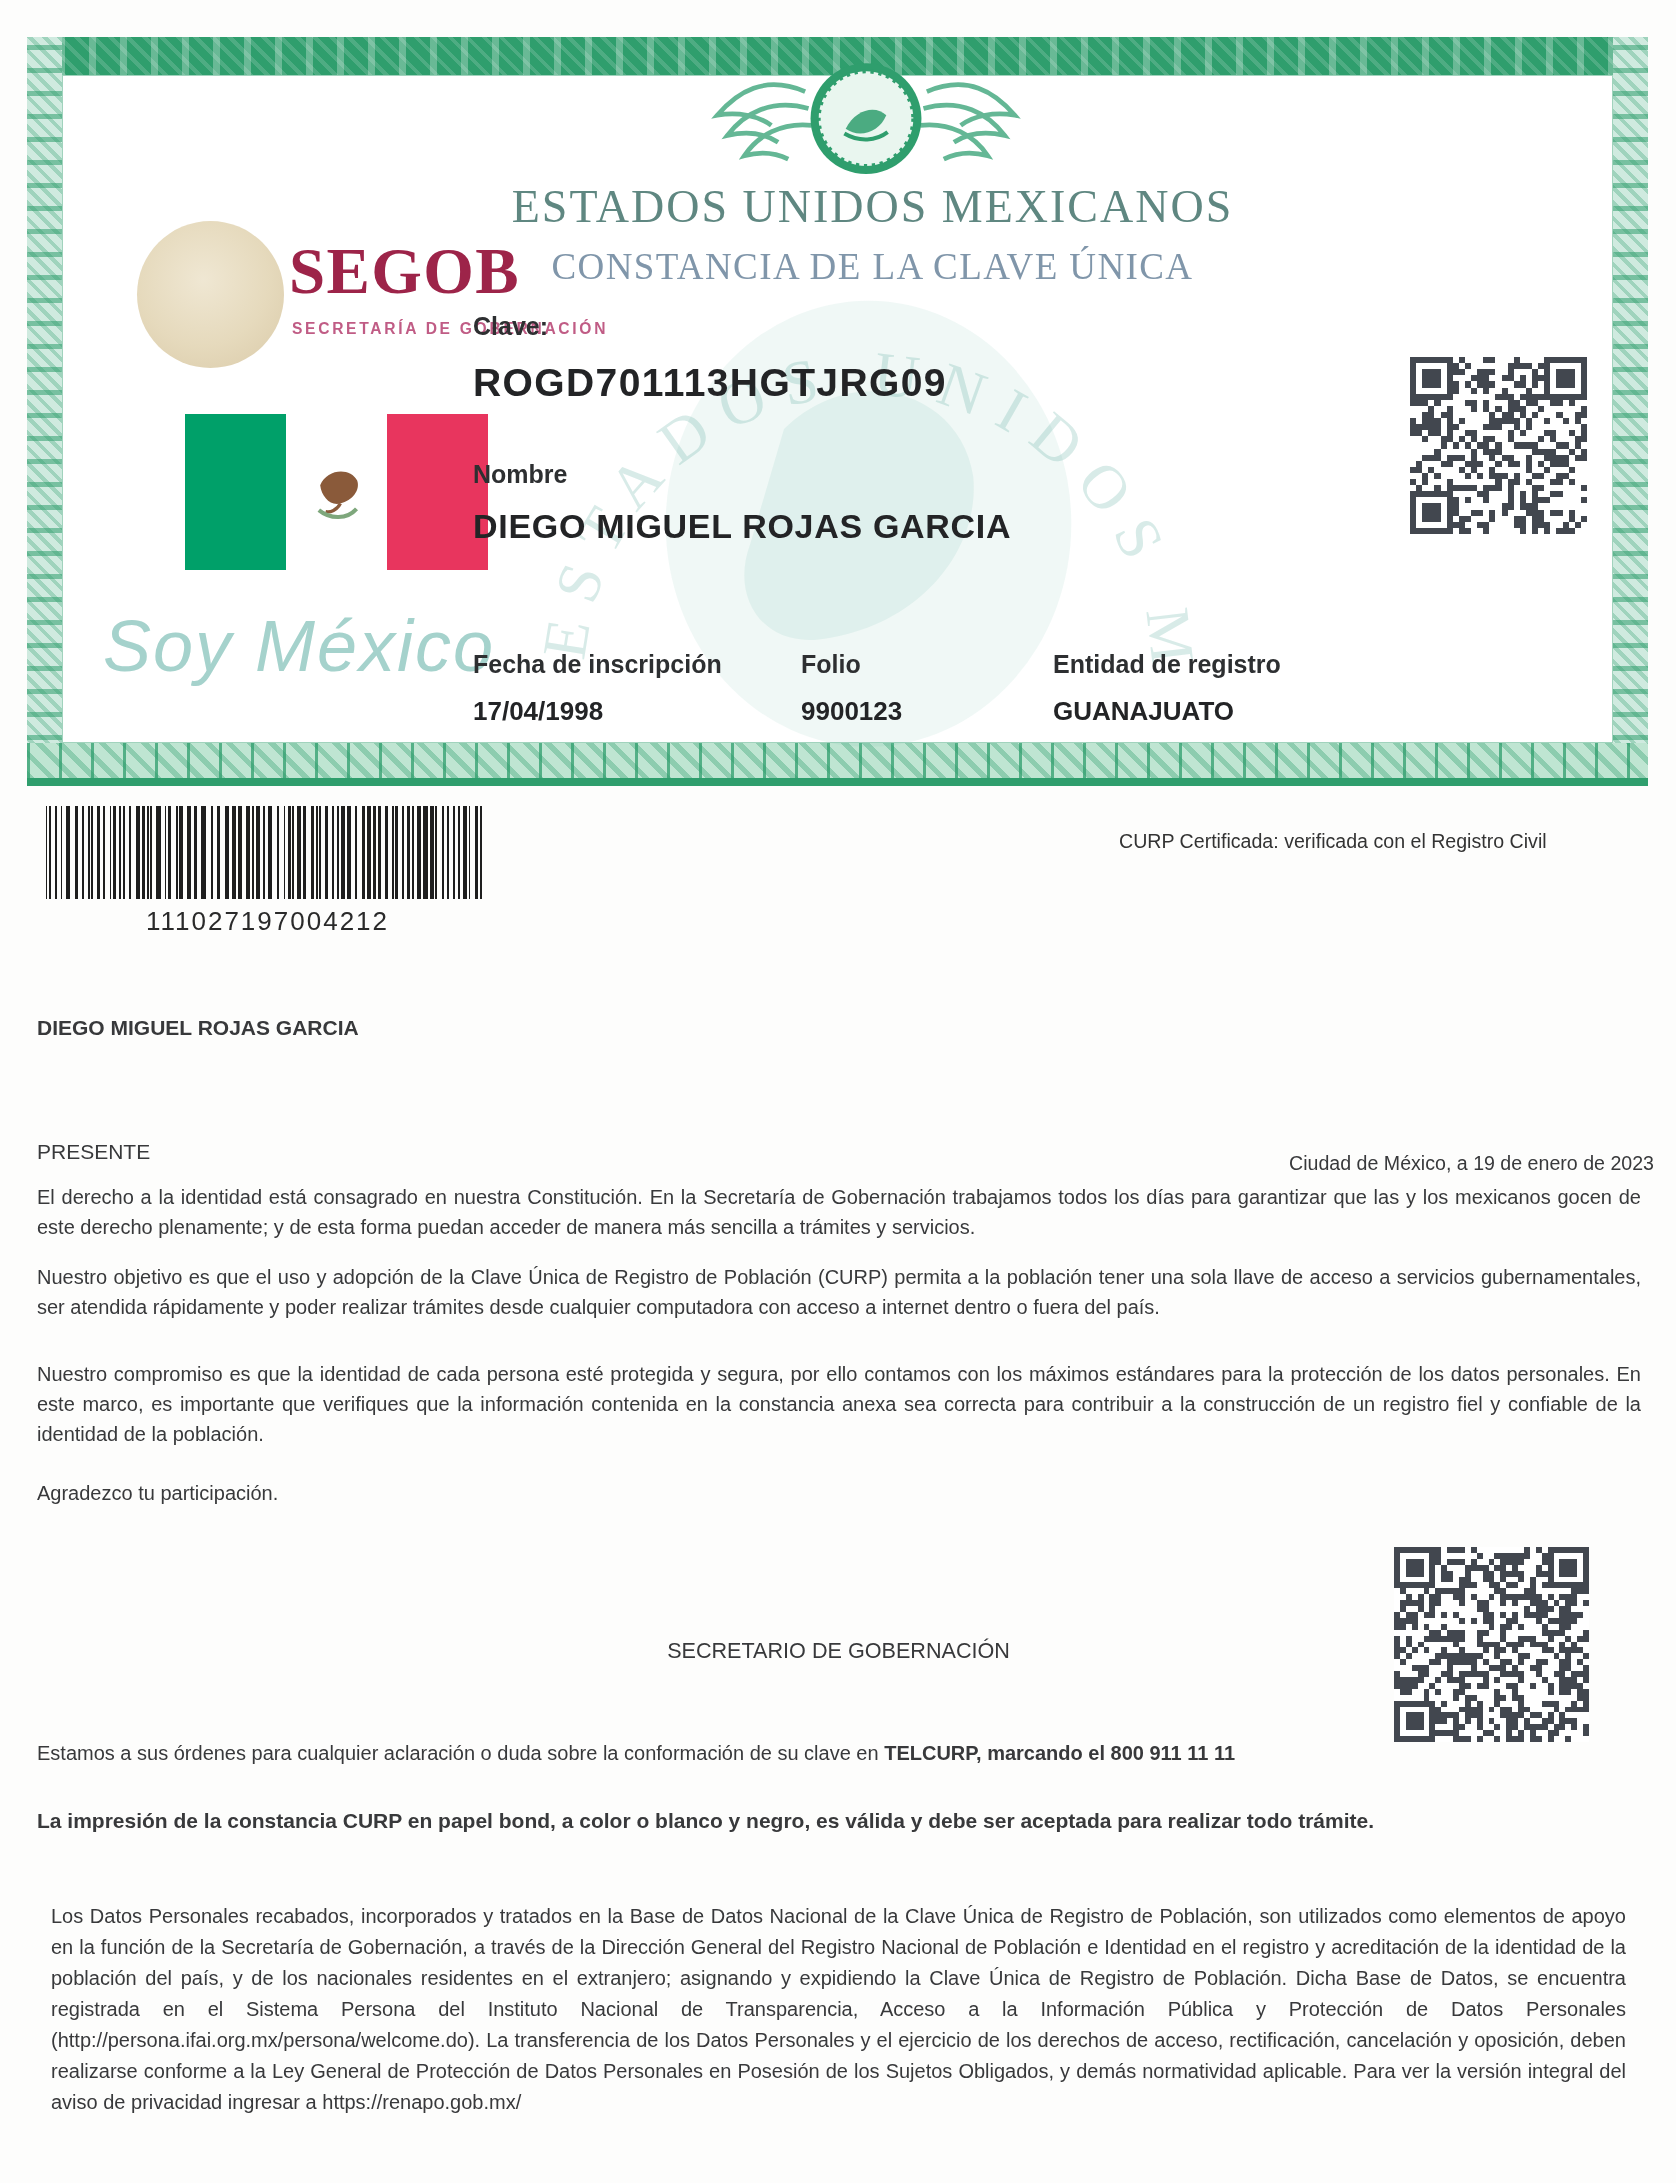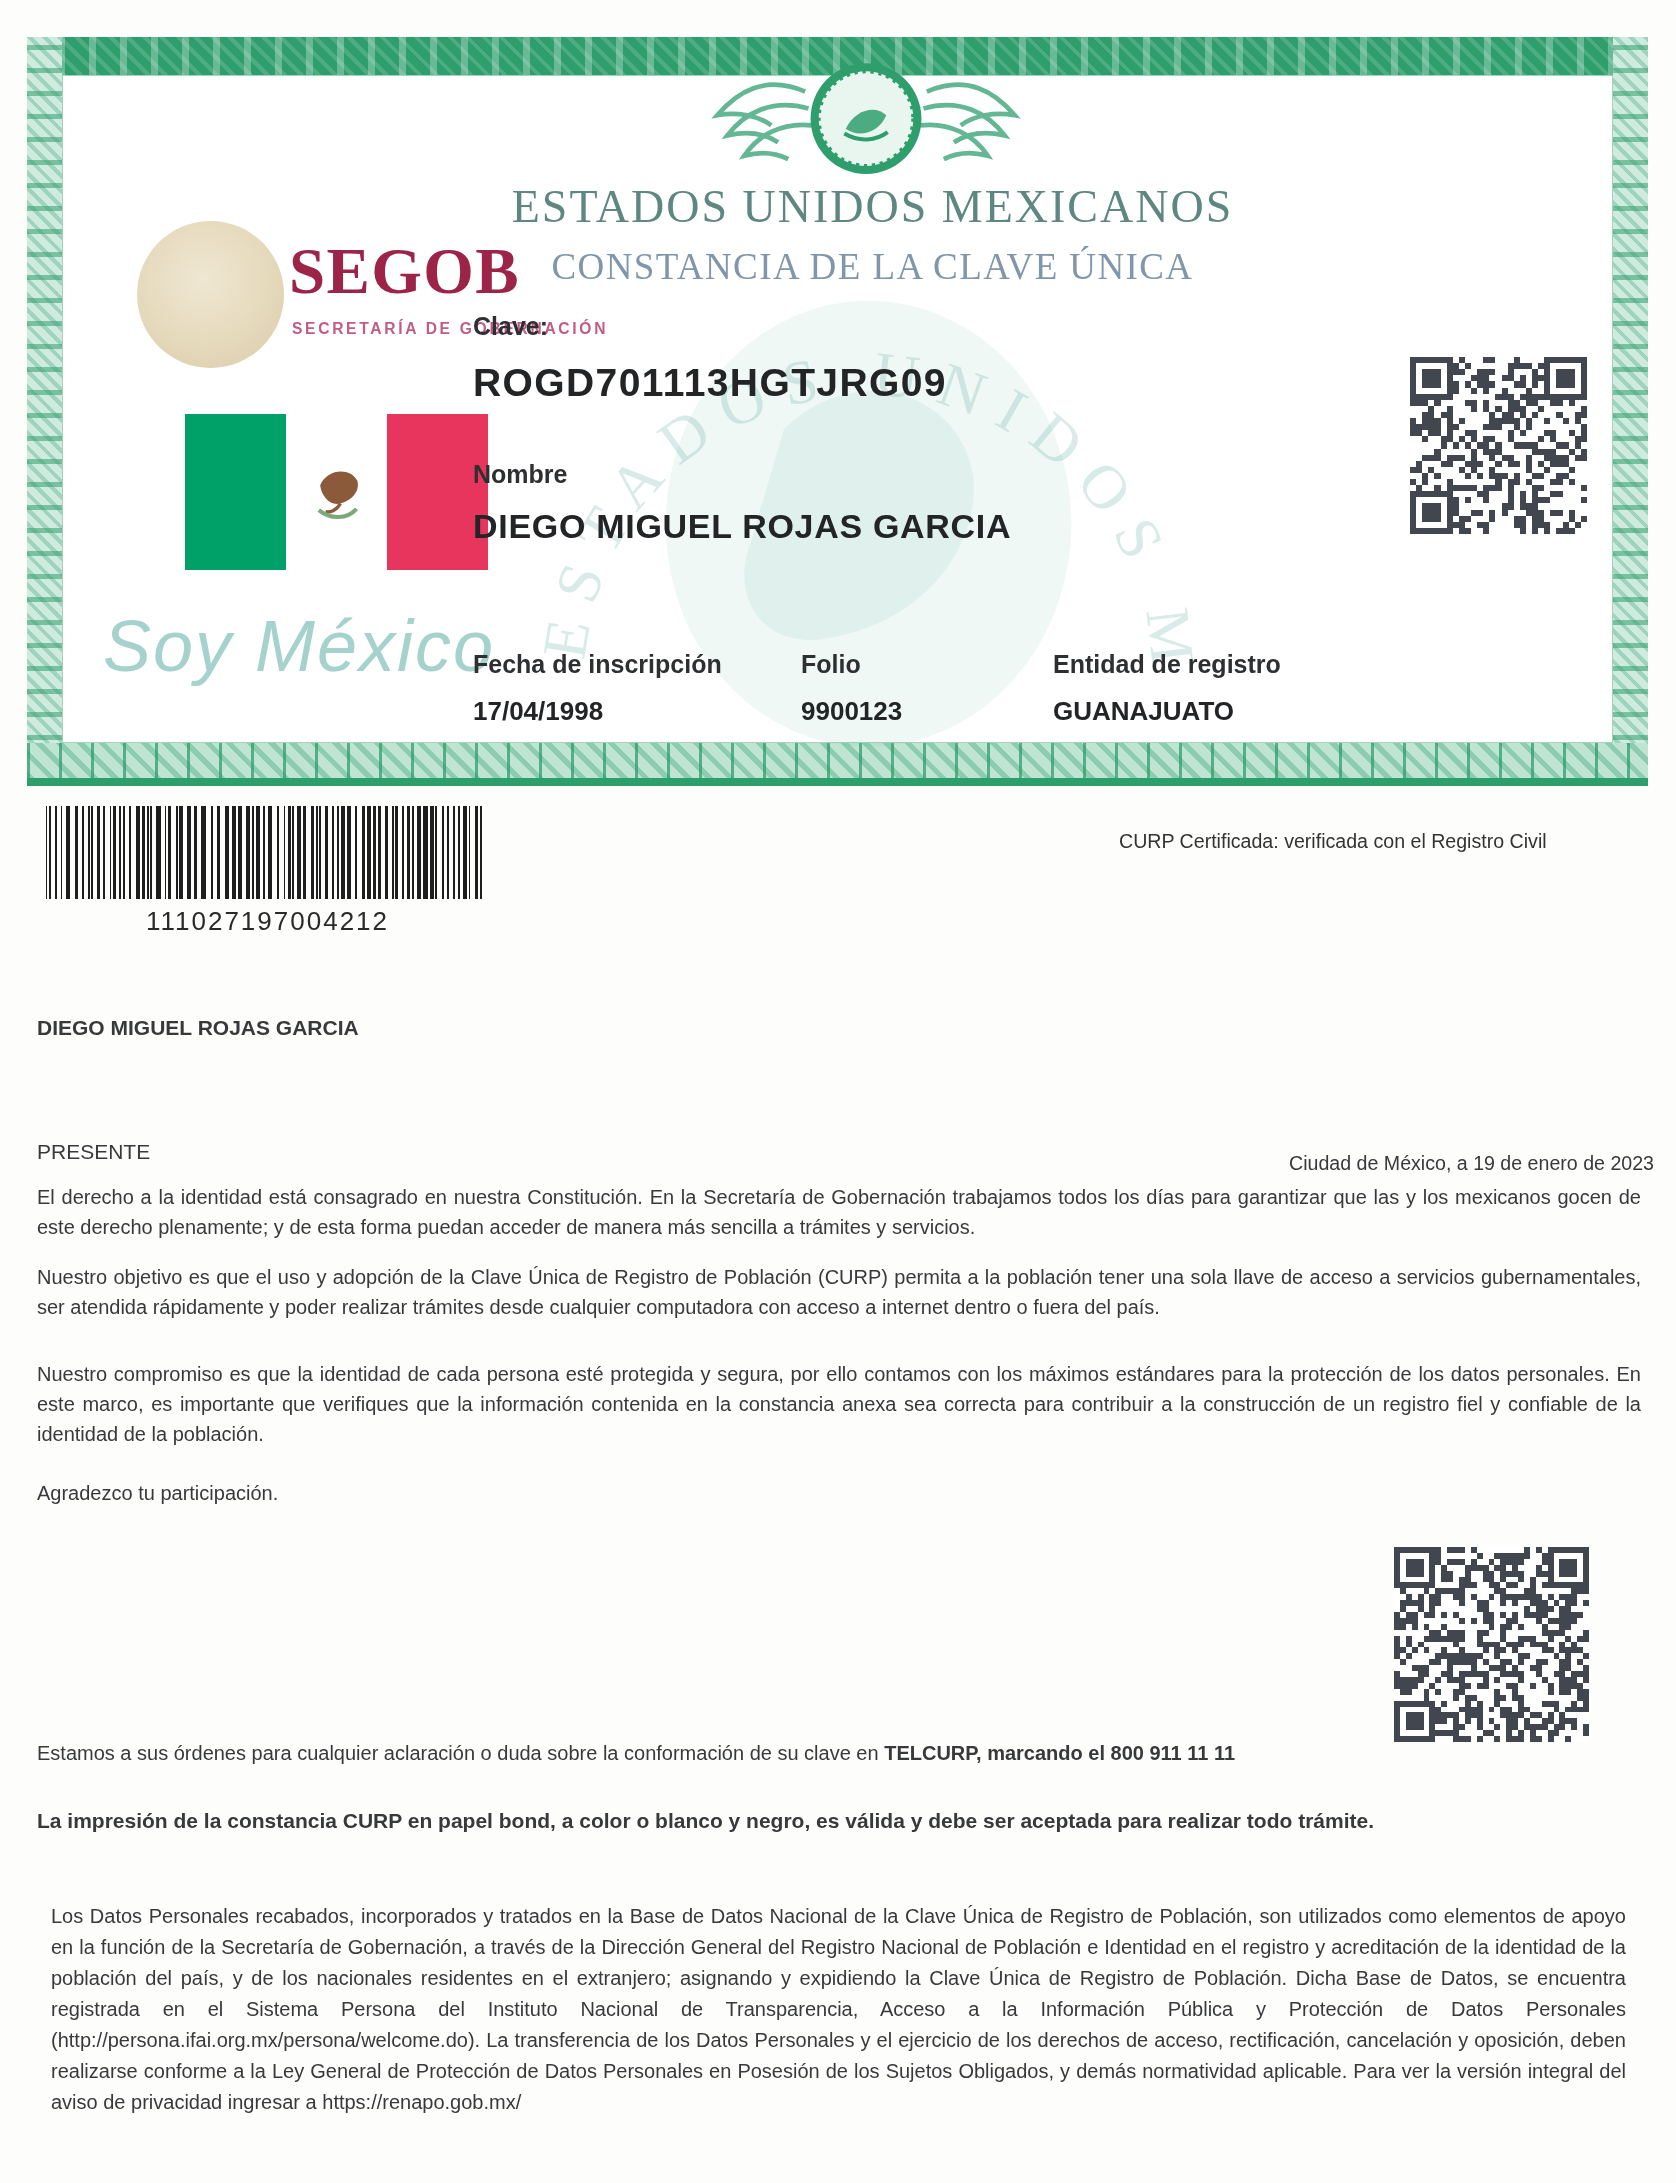--- a/index.html
+++ b/index.html
@@ -2178,20 +2178,21 @@
 
   <div class="recipient">DIEGO MIGUEL ROJAS GARCIA</div>
   <div class="presente">PRESENTE</div>
   <div class="date-line letter-text">Ciudad de México, a 19 de enero de 2023</div>
 
   <div class="p1 letter-text">El derecho a la identidad está consagrado en nuestra Constitución. En la Secretaría de Gobernación trabajamos todos los días para garantizar que las y los mexicanos gocen de este derecho plenamente; y de esta forma puedan acceder de manera más sencilla a trámites y servicios.</div>
   <div class="p2 letter-text">Nuestro objetivo es que el uso y adopción de la Clave Única de Registro de Población (CURP) permita a la población tener una sola llave de acceso a servicios gubernamentales, ser atendida rápidamente y poder realizar trámites desde cualquier computadora con acceso a internet dentro o fuera del país.</div>
   <div class="p3 letter-text">Nuestro compromiso es que la identidad de cada persona esté protegida y segura, por ello contamos con los máximos estándares para la protección de los datos personales. En este marco, es importante que verifiques que la información contenida en la constancia anexa sea correcta para contribuir a la construcción de un registro fiel y confiable de la identidad de la población.</div>
   <div class="closing letter-text">Agradezco tu participación.</div>
 
+  <div class="sig-title">SECRETARIO DE GOBERNACIÓN</div>
 
   <div class="contact">
     <span>Estamos a sus órdenes para cualquier aclaración o duda sobre la conformación de su clave en </span><b>TELCURP, marcando el 800 911 11 11</b>
   </div>
   <div class="print-note">La impresión de la constancia CURP en papel bond, a color o blanco y negro, es válida y debe ser aceptada para realizar todo trámite.</div>
   <div class="privacy">Los Datos Personales recabados, incorporados y tratados en la Base de Datos Nacional de la Clave Única de Registro de Población, son utilizados como elementos de apoyo en la función de la Secretaría de Gobernación, a través de la Dirección General del Registro Nacional de Población e Identidad en el registro y acreditación de la identidad de la población del país, y de los nacionales residentes en el extranjero; asignando y expidiendo la Clave Única de Registro de Población. Dicha Base de Datos, se encuentra registrada en el Sistema Persona del Instituto Nacional de Transparencia, Acceso a la Información Pública y Protección de Datos Personales (http://persona.ifai.org.mx/persona/welcome.do). La transferencia de los Datos Personales y el ejercicio de los derechos de acceso, rectificación, cancelación y oposición, deben realizarse conforme a la Ley General de Protección de Datos Personales en Posesión de los Sujetos Obligados, y demás normatividad aplicable. Para ver la versión integral del aviso de privacidad ingresar a https://renapo.gob.mx/</div>
 
 </div>
 
 

